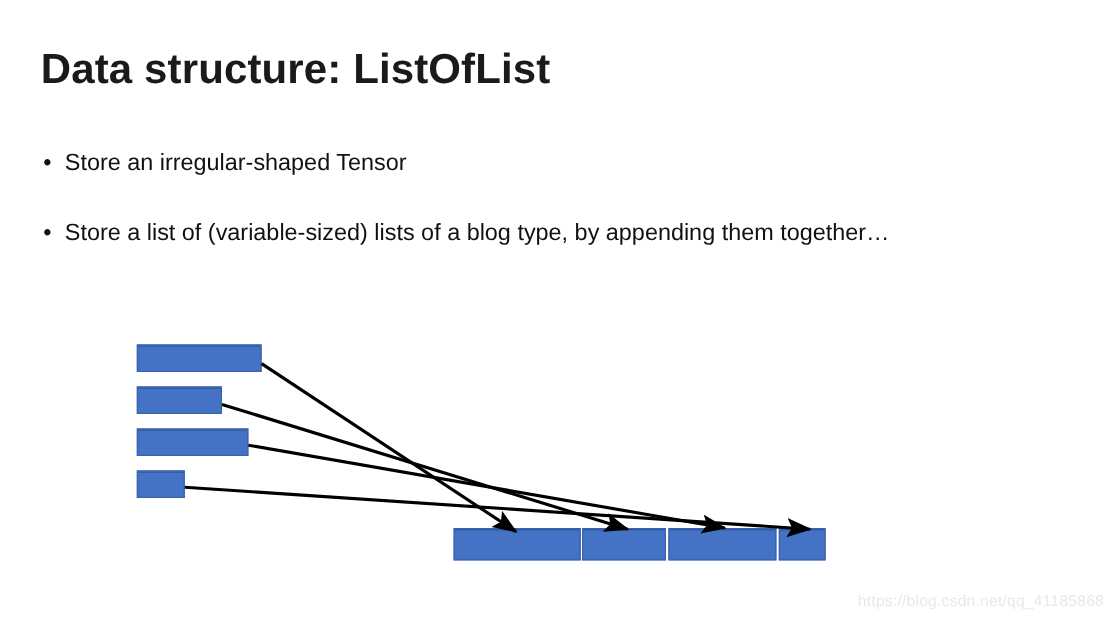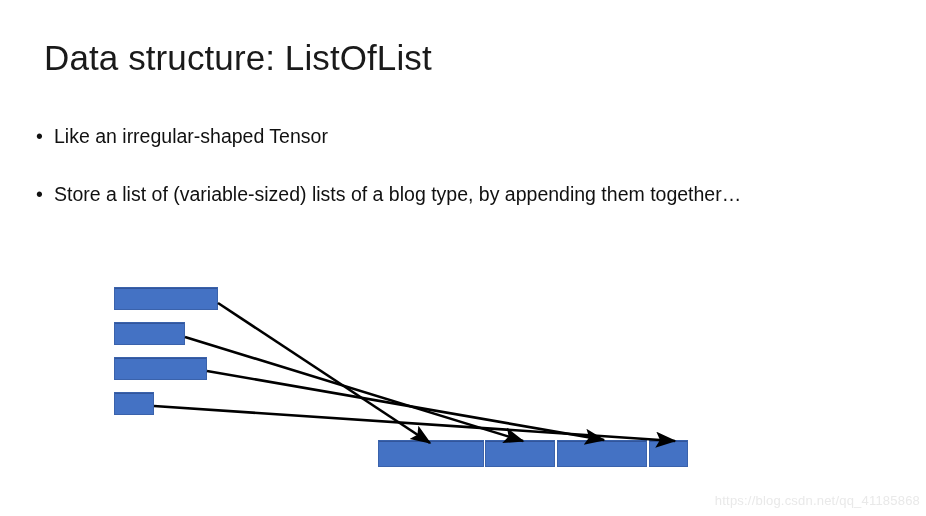--- a/index.html
+++ b/index.html
@@ -15,24 +15,24 @@
     font-family: "Liberation Sans", sans-serif;
     color: #0d0d0d;
   }
   #slide {
     position: absolute;
     inset: 0;
     background: #ffffff;
   }
   #slide-title {
     position: absolute;
-    left: 44px;
+    left: 34px;
     top: 36px;
     font-size: 35px;
-    font-weight: 400;
+    font-weight: 700;
     line-height: 44px;
     letter-spacing: 0.1px;
     color: #1a1a1a;
     white-space: nowrap;
   }
   #bullet-list {
     position: absolute;
     left: 34px;
     top: 118px;
     width: 830px;
@@ -94,21 +94,21 @@
 </head>
 <body>
 
 <div id="slide">
 
   <div id="slide-title">Data structure: ListOfList</div>
 
   <ul id="bullet-list">
     <li class="bullet-item">
       <span class="bullet-marker">•</span>
-      <span class="bullet-text">Like an irregular-shaped Tensor</span>
+      <span class="bullet-text">Store an irregular-shaped Tensor</span>
     </li>
     <li class="bullet-item">
       <span class="bullet-marker">•</span>
       <span class="bullet-text">Store a list of (variable-sized) lists of a blog type, by appending them together…</span>
     </li>
   </ul>
 
   <div class="list-bar" style="left:114px; top:287px; width:104px; height:23px;"></div>
   <div class="list-bar" style="left:114px; top:322px; width:71px; height:23px;"></div>
   <div class="list-bar" style="left:114px; top:357px; width:93px; height:23px;"></div>

